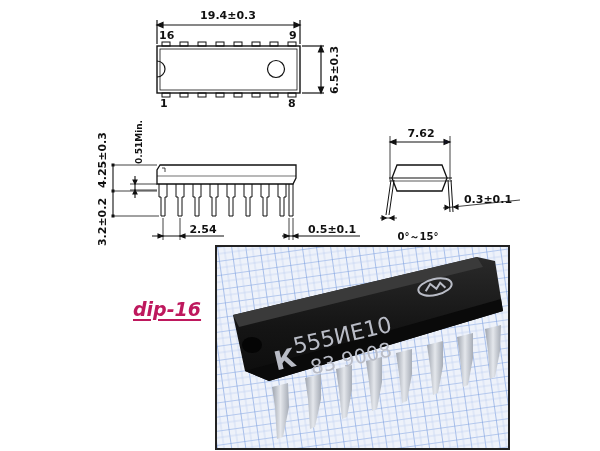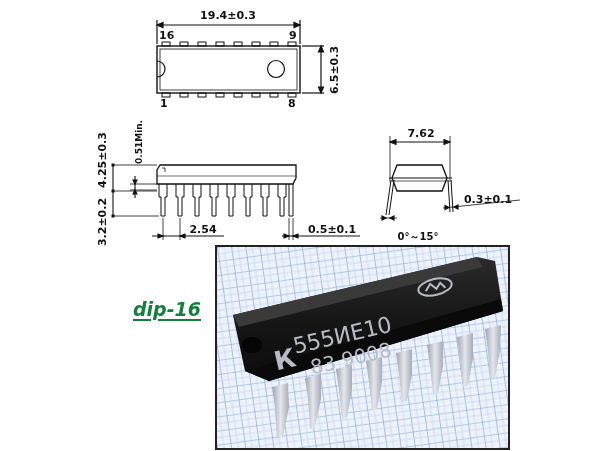--- a/index.html
+++ b/index.html
@@ -3,21 +3,21 @@
   <meta charset="utf-8">
   <style>
     html, body { margin: 0; padding: 0; background: #ffffff; }
     body { width: 600px; height: 451px; position: relative; overflow: hidden; font-family: "DejaVu Sans", sans-serif; }
     .drawing { position: absolute; left: 0; top: 0; width: 600px; height: 451px; }
     .dim { font-family: "DejaVu Sans", sans-serif; font-weight: bold; font-size: 11px; fill: #111; }
     .pin-num { font-family: "DejaVu Sans", sans-serif; font-weight: bold; font-size: 11px; fill: #111; }
     .pkg-label {
       position: absolute; left: 133px; top: 298px;
       font-family: "DejaVu Sans", sans-serif; font-weight: bold; font-style: italic;
-      font-size: 19px; color: #15803d; text-decoration: underline; text-decoration-thickness: 2px;
+      font-size: 19px; color: #be185d; text-decoration: underline; text-decoration-thickness: 2px;
       text-underline-offset: 3px;
     }
     .photo {
       position: absolute; left: 215px; top: 245px; width: 295px; height: 205px;
       border: 2px solid #222; box-sizing: border-box; overflow: hidden;
       background-color: #e9eef8;
     }
     .photo svg { position: absolute; left: 0; top: 0; }
   </style>
 </head>

